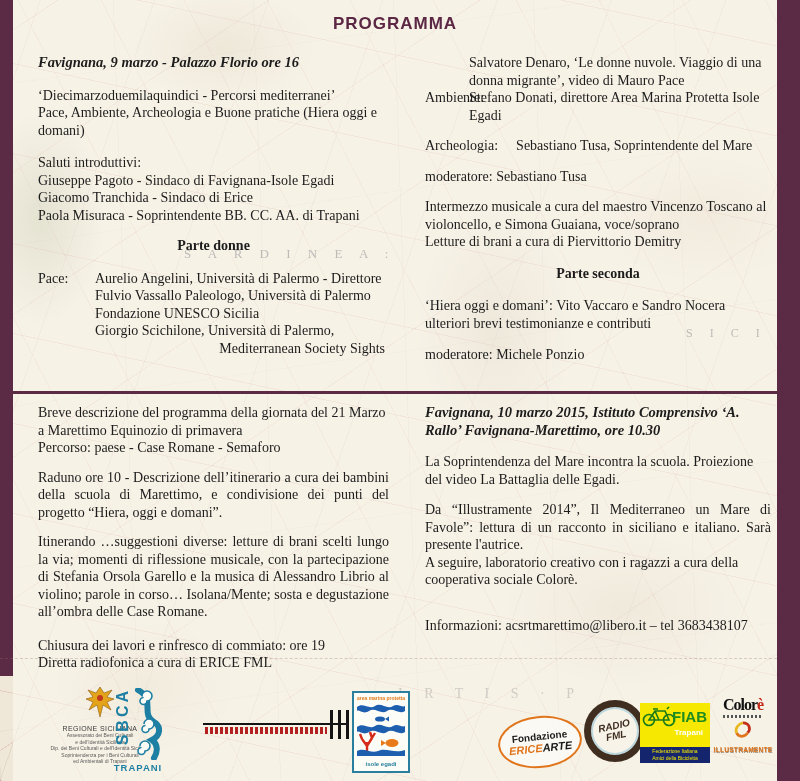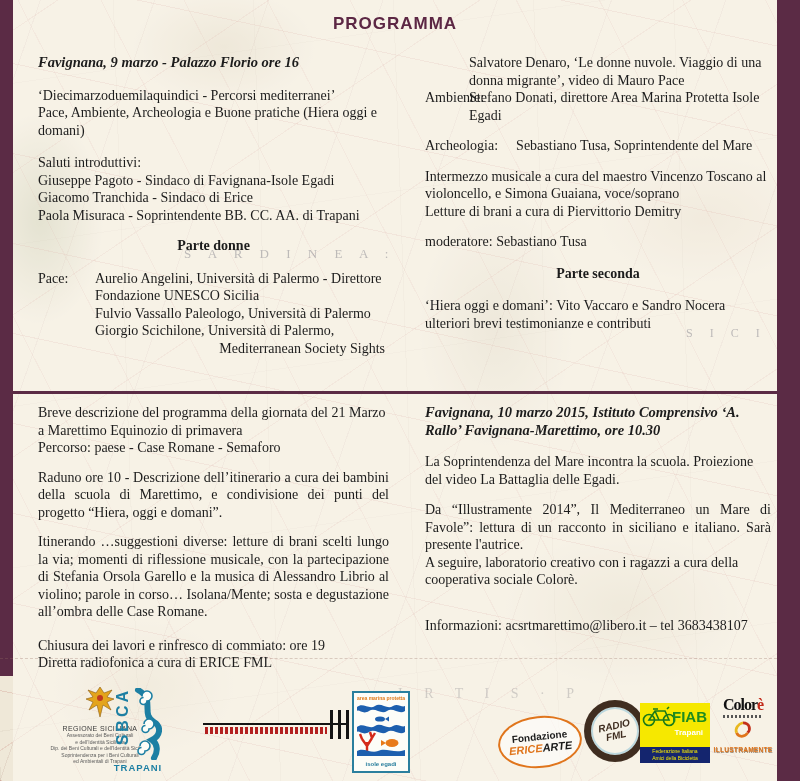--- a/index.html
+++ b/index.html
@@ -152,49 +152,52 @@
       <p>
         <span class="i">Saluti introduttivi:</span><br>
         <span>Giuseppe Pagoto - Sindaco di Favignana-Isole Egadi</span><br>
         <span>Giacomo Tranchida - Sindaco di Erice</span><br>
         <span>Paola Misuraca - Soprintendente BB. CC. AA. di Trapani</span>
       </p>
       <p class="b center" style="margin-top:13px;">Parte donne</p>
       <div class="entry pad57" style="margin-top:15px;">
         <span class="lbl">Pace:</span>
         <div><span class="i">Aurelio Angelini</span><span>, Università di Palermo - Direttore</span></div>
+        <div><span class="i">Fulvio Vassallo Paleologo,</span><span> Università di Palermo</span></div>
         <div>Fondazione UNESCO Sicilia</div>
-        <div><span class="i">Fulvio Vassallo Paleologo,</span><span> Università di Palermo</span></div>
         <div><span class="i">Giorgio Scichilone,</span><span> Università di Palermo,</span></div>
         <div class="i right-line">Mediterranean Society Sights</div>
       </div>
     </div>
 
     <div class="col-r">
       <div class="entry pad44">
         <span class="i">Salvatore Denaro</span><span>, ‘Le donne nuvole. Viaggio di una donna migrante’, video di Mauro Pace</span>
       </div>
       <div class="entry pad44">
         <span class="lbl">Ambiente:</span>
         <span class="i">Stefano Donati</span><span>, direttore Area Marina Protetta Isole Egadi</span>
       </div>
       <p style="margin-top:13px;">
         <span class="i">Archeologia:</span><span class="gap18"></span><span class="i">Sebastiano Tusa,</span><span> Soprintendente del Mare</span>
       </p>
       <p style="margin-top:13px;">
+        <span class="i">moderatore:</span> <span>Sebastiano Tusa</span>
+      </p>
+      <p style="margin-top:13px;">
         <span>Intermezzo musicale  a cura del maestro </span><span class="i">Vincenzo Toscano</span><span> al violoncello, e Simona Guaiana, voce/soprano</span><br>
         <span>Letture di brani a cura di </span><span class="i">Piervittorio Demitry</span>
-      </p>
-      <p style="margin-top:13px;">
-        <span class="i">moderatore:</span> <span>Sebastiano Tusa</span>
       </p>
       <p class="b center" style="margin-top:14px;">Parte seconda</p>
       <p style="margin-top:15px;">
         <span>‘Hiera oggi e domani’: </span><span class="i">Vito Vaccaro e Sandro Nocera</span><br>
         <span>ulteriori brevi testimonianze e contributi</span>
+      </p>
+      <p style="margin-top:14px;">
+        <span class="i">moderatore:</span> <span>Michele Ponzio</span>
       </p>
     </div>
   </div>
 
   <div class="section s2">
     <div class="col-l">
       <p>
         <span>Breve descrizione del programma della giornata del 21 Marzo a Marettimo </span><span class="i">Equinozio di primavera</span><br>
         <span class="i">Percorso:   paese - Case Romane - Semaforo</span>
       </p>

